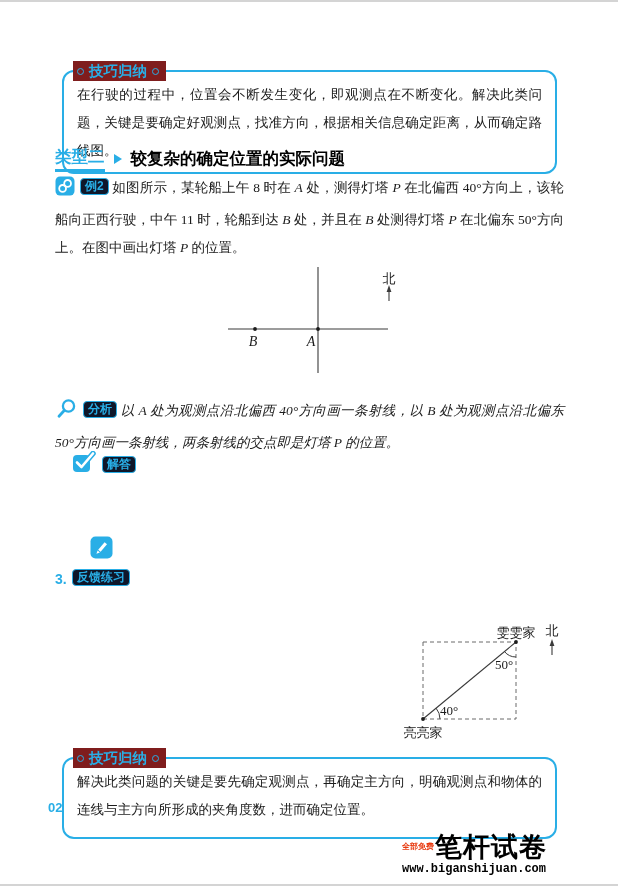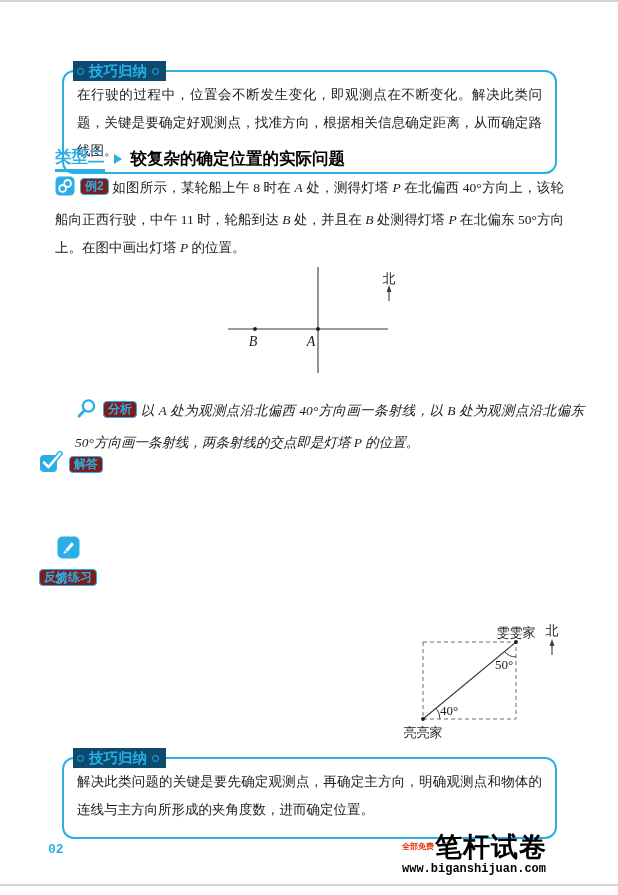--- a/index.html
+++ b/index.html
@@ -11,21 +11,21 @@
   #top-line{top:0;}
   #bottom-line{top:884px;}
 
   
   .tipbox{
     position:absolute;left:62px;width:495px;box-sizing:border-box;
     border:2px solid var(--accent);border-radius:12px;
     padding:9px 13px 7px 13px;background:#fff;
   }
   .tipbox-title{
-    position:absolute;top:-11px;left:9px;background:#0c4a6e;padding:0 7px 0 4px;
+    position:absolute;top:-11px;left:9px;background:#7f1d1d;padding:0 7px 0 4px;
     display:flex;align-items:center;gap:5px;
     font-family:"Liberation Sans",sans-serif;font-weight:bold;
     font-size:14.5px;color:var(--accent);line-height:20px;white-space:nowrap;
   }
   .ring{width:5px;height:5px;border:1.6px solid var(--accent);border-radius:50%;display:inline-block;}
   .tipbox-body{font-size:13.5px;line-height:28px;text-align:justify;color:#1b1b1b;}
 
   
   .section-heading{
     position:absolute;top:146px;left:55px;display:flex;align-items:center;gap:9px;
@@ -37,42 +37,42 @@
     border-top:5.5px solid transparent;border-bottom:5.5px solid transparent;display:inline-block;
   }
   .heading-title{color:#000;}
 
   
   .para{position:absolute;left:55px;width:509px;font-size:13.5px;line-height:28px;text-align:justify;}
   .tag-pill{
     display:inline-block;border:1.6px solid var(--accent);color:var(--accent);
     border-radius:4px;font-family:"Liberation Sans",sans-serif;font-weight:bold;
     font-size:12px;line-height:15px;padding:0 4px;vertical-align:2px;
-    font-style:normal;white-space:nowrap;background:#7f1d1d;
+    font-style:normal;white-space:nowrap;background:#0f172a;
   }
   .inline-icon{display:inline-block;vertical-align:-4px;margin-right:5px;}
-  .row-flag{position:absolute;left:39px;display:flex;align-items:center;gap:6px;}
+  .row-flag{position:absolute;left:72px;display:flex;align-items:center;gap:6px;}
 
   .q-item{position:absolute;left:55px;width:512px;padding-left:20px;box-sizing:border-box;
     font-size:13.5px;line-height:28px;text-align:justify;}
   .q-num{position:absolute;left:0;top:0;color:var(--accent);
     font-family:"Liberation Sans",sans-serif;font-weight:bold;font-size:14px;line-height:28px;}
 
-  .italic-body{font-style:italic;margin-left:20px;}
+  .italic-body{font-style:italic;}
 
   
   .diagram{position:absolute;}
   svg text{font-family:"Liberation Serif",serif;fill:#1b1b1b;}
   svg .cjk{font-size:13px;}
   svg .pt-label{font-size:14px;font-style:italic;}
   svg .ang-label{font-size:13px;}
 
   
-  .page-num{position:absolute;left:48px;top:842px;color:var(--accent);
-    font-family:Liberation Mono, monospace;font-weight:bold;font-size:13px;}
+  .page-num{position:absolute;left:48px;top:800px;color:var(--accent);
+    font-family:Liberation Sans, sans-serif;font-weight:bold;font-size:13px;}
   .watermark{position:absolute;left:402px;top:833px;width:170px;display:flex;flex-direction:column;align-items:flex-start;}
   .wm-row{display:flex;align-items:flex-end;gap:1px;}
   .wm-free{color:#e8380d;font-size:8px;font-family:"Liberation Sans",sans-serif;
     font-weight:bold;line-height:9px;margin-bottom:10px;white-space:nowrap;}
   .wm-brand{color:#000;font-size:27px;font-weight:bold;line-height:28px;letter-spacing:1px;
     font-family:"Liberation Sans",sans-serif;white-space:nowrap;}
   .wm-url{color:#000;font-size:12px;font-weight:bold;line-height:17px;
     font-family:"Liberation Mono",monospace;letter-spacing:0;}
   :root{--accent:#29aee6;}
 </style>

